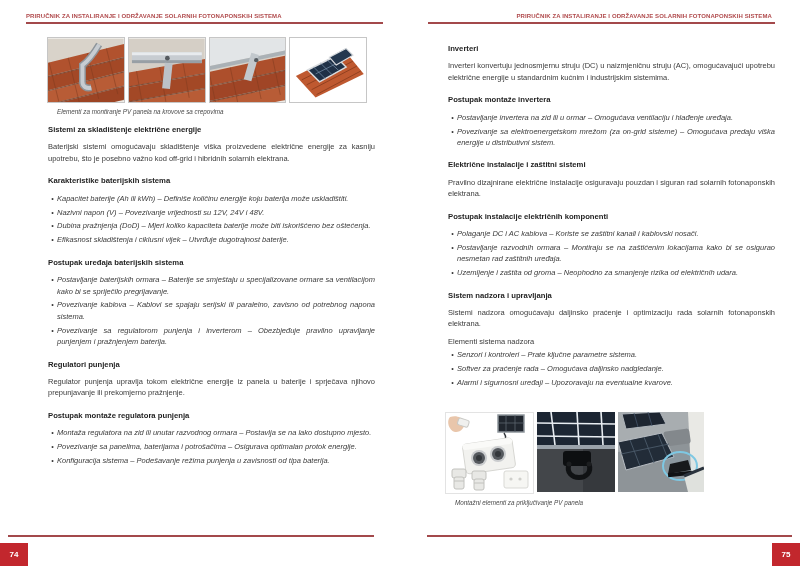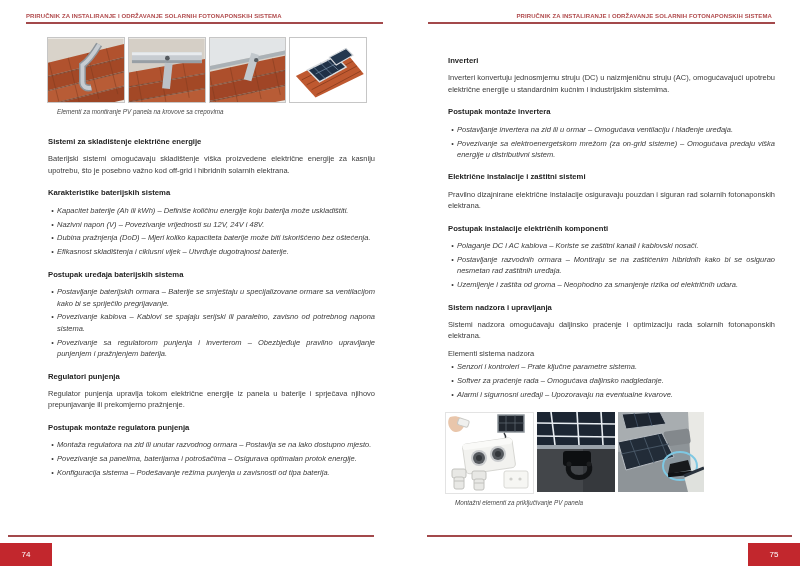--- a/index.html
+++ b/index.html
@@ -16,27 +16,27 @@
   #page-left .page-header{left:26px;}
   #page-right .page-header{right:28px;text-align:right;}
   .header-rule{position:absolute;top:22px;height:2px;background:#a3494b;}
   #page-left .header-rule{left:26px;right:17px;}
   #page-right .header-rule{left:28px;right:25px;}
 
   
   .footer-rule{position:absolute;top:535px;height:2px;background:#a3494b;}
   #page-left .footer-rule{left:8px;right:26px;}
   #page-right .footer-rule{left:27px;right:8px;}
-  .page-number{position:absolute;bottom:0;width:52px;height:23px;background:#c2272d;color:#fff;
-    font-size:8px;font-weight:normal;line-height:23px;text-align:center;}
+  .page-number{position:absolute;bottom:0;width:28px;height:23px;background:#c2272d;color:#fff;
+    font-size:8px;font-weight:bold;line-height:23px;text-align:center;}
   #page-left .page-number{left:0;}
   #page-right .page-number{right:0;}
 
   
-  .column{position:absolute;left:48px;right:25px;font-size:7.5px;line-height:11.4px;text-align:justify;margin-top:12px;}
+  .column{position:absolute;left:48px;right:25px;font-size:7.5px;line-height:11.4px;text-align:justify;}
   #page-left .column{top:124px;}
   #page-right .column{top:43px;}
   .h{font-weight:bold;font-size:7.7px;color:#1f1f1f;margin:11px 0 6px;text-align:left;}
   .column .h:first-child{margin-top:0;}
   .p{margin:0 0 5px;}
   .sub{margin:6px 0 1px;text-align:left;}
   .bl{list-style:none;margin:2px 0 5px;padding:0;font-style:italic;}
   .bl li{display:flex;margin:0 0 2.5px;}
   .dot{flex:0 0 9px;width:9px;text-align:center;font-size:7px;line-height:11.4px;color:#3b3b3b;}
   .bt{flex:1;text-align:justify;}
@@ -234,21 +234,21 @@
         <div class="h">Električne instalacije i zaštitni sistemi</div>
         <div class="p">Pravilno dizajnirane električne instalacije osiguravaju pouzdan i siguran rad solarnih fotonaponskih elektrana.</div>
         <div class="h">Postupak instalacije električnih komponenti</div>
         <ul class="bl">
           <li>
             <span class="dot">•</span>
             <span class="bt">Polaganje DC i AC kablova – Koriste se zaštitni kanali i kablovski nosači.</span>
           </li>
           <li>
             <span class="dot">•</span>
-            <span class="bt">Postavljanje razvodnih ormara – Montiraju se na zaštićenim hibridnih kako bi se osigurao nesmetan rad zaštitnih uređaja.</span>
+            <span class="bt">Postavljanje razvodnih ormara – Montiraju se na zaštićenim lokacijama kako bi se osigurao nesmetan rad zaštitnih uređaja.</span>
           </li>
           <li>
             <span class="dot">•</span>
             <span class="bt">Uzemljenje i zaštita od groma – Neophodno za smanjenje rizika od električnih udara.</span>
           </li>
         </ul>
         <div class="h">Sistem nadzora i upravljanja</div>
         <div class="p">Sistemi nadzora omogućavaju daljinsko praćenje i optimizaciju rada solarnih fotonaponskih elektrana.</div>
         <div class="sub">Elementi sistema nadzora</div>
         <ul class="bl">

